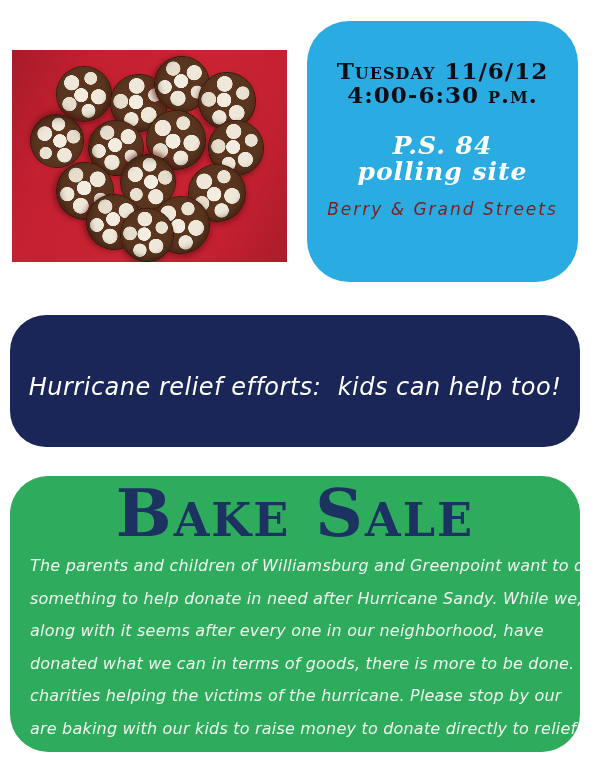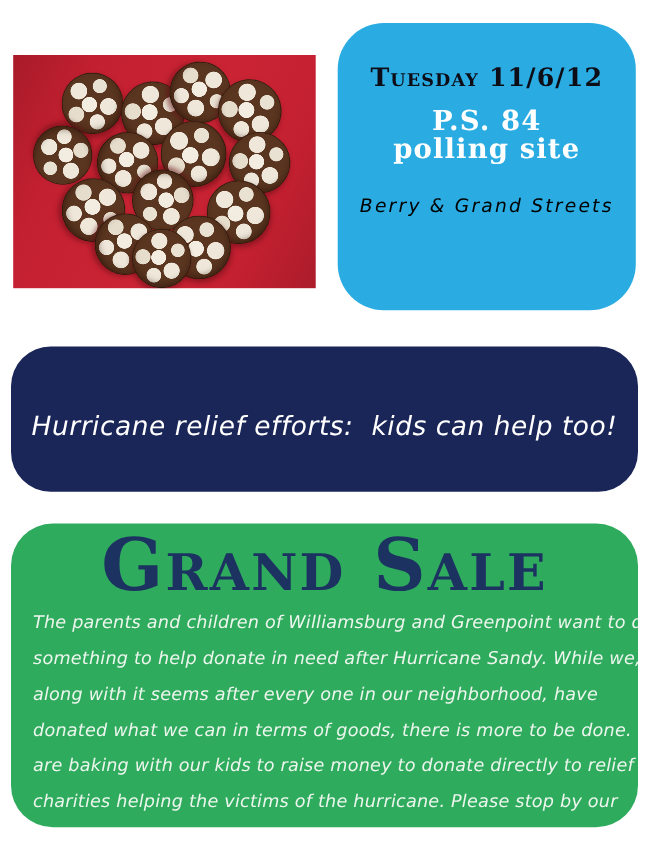--- a/index.html
+++ b/index.html
@@ -30,23 +30,23 @@
   
   .event-card{
     position:absolute;left:307px;top:21px;width:271px;height:261px;
     background:#2aace2;border-radius:42px;text-align:center;box-sizing:border-box;
     padding-top:38px;
   }
   .slab{font-family:"DejaVu Serif","Liberation Serif",serif;font-weight:bold;}
   .smallcaps{font-variant:small-caps;}
   .date-line{font-size:23px;line-height:24px;color:#0d0d18;letter-spacing:1px;}
   .loc-line{font-size:25px;line-height:26px;color:#ffffff;letter-spacing:1px;}
-  .loc-group{margin-top:14px;}
+  .loc-group{margin-top:26px;font-style:italic;}
   .script{font-family:"DejaVu Sans","Liberation Sans",sans-serif;font-style:italic;}
-  .address{margin-top:29px;font-size:17px;color:#000000;letter-spacing:2px;}
+  .address{margin-top:14px;font-size:17px;color:#7f1d1d;letter-spacing:2px;}
 
   
   .banner{
     position:absolute;left:10px;top:315px;width:570px;height:132px;
     background:#1a2558;border-radius:36px;box-sizing:border-box;
     text-align:center;padding-top:58px;
   }
   .banner-text{font-size:24px;color:#ffffff;white-space:pre;letter-spacing:.5px;}
 
   
@@ -83,36 +83,37 @@
     <div class="cookie" style="left:44px;top:112px;width:58px;height:58px;"></div>
     <div class="cookie" style="left:108px;top:104px;"></div>
     <div class="cookie" style="left:176px;top:114px;width:58px;height:58px;"></div>
     <div class="cookie" style="left:74px;top:144px;"></div>
     <div class="cookie" style="left:140px;top:146px;width:58px;height:58px;"></div>
     <div class="cookie" style="left:108px;top:158px;width:54px;height:54px;"></div>
   </div>
 
   <div class="event-card">
     <div class="slab smallcaps date-line">Tuesday 11/6/12</div>
+    <div class="slab smallcaps date-line">4:00-6:30 p.m.</div>
     <div class="loc-group">
       <div class="slab loc-line">P.S. 84</div>
       <div class="slab loc-line">polling site</div>
     </div>
     <div class="script address">Berry &amp; Grand Streets</div>
   </div>
 
   <div class="banner">
     <div class="script banner-text">Hurricane relief efforts:  kids can help too!</div>
   </div>
 
   <div class="sale">
-    <div class="sale-title">Grand Sale</div>
+    <div class="sale-title">Bake Sale</div>
     <div class="sale-body">
       <div class="sale-line">The parents and children of Williamsburg and Greenpoint want to do</div>
       <div class="sale-line">something to help donate in need after Hurricane Sandy. While we,</div>
       <div class="sale-line">along with it seems after every one in our neighborhood, have</div>
       <div class="sale-line">donated what we can in terms of goods, there is more to be done. We</div>
+      <div class="sale-line">charities helping the victims of the hurricane. Please stop by our</div>
       <div class="sale-line">are baking with our kids to raise money to donate directly to relief</div>
-      <div class="sale-line">charities helping the victims of the hurricane. Please stop by our</div>
     </div>
   </div>
 
 </div>
 
 </body></html>

